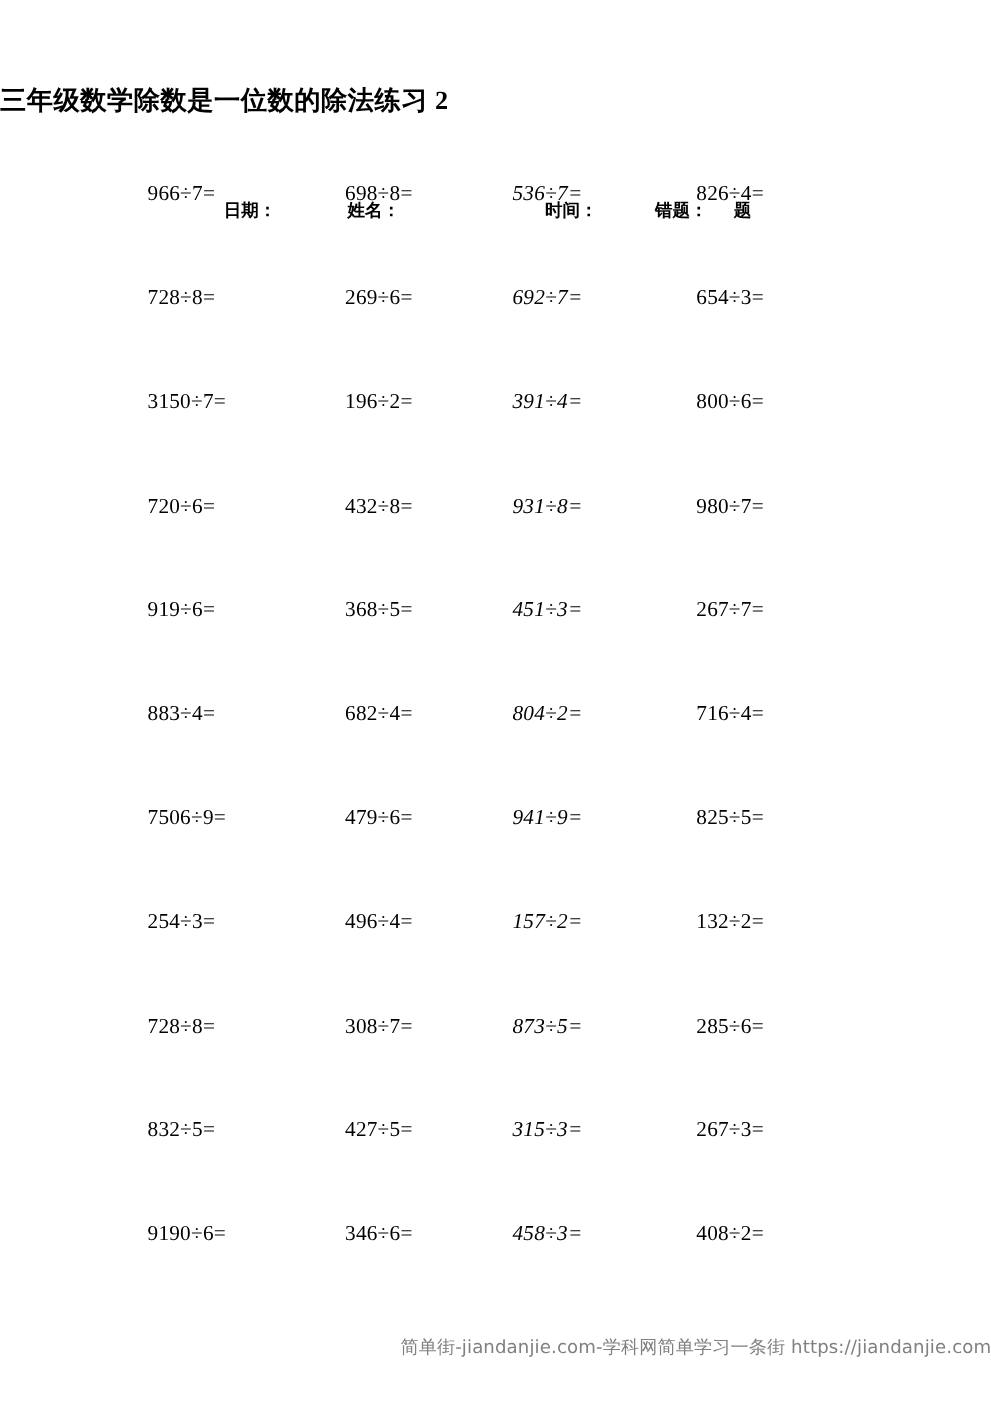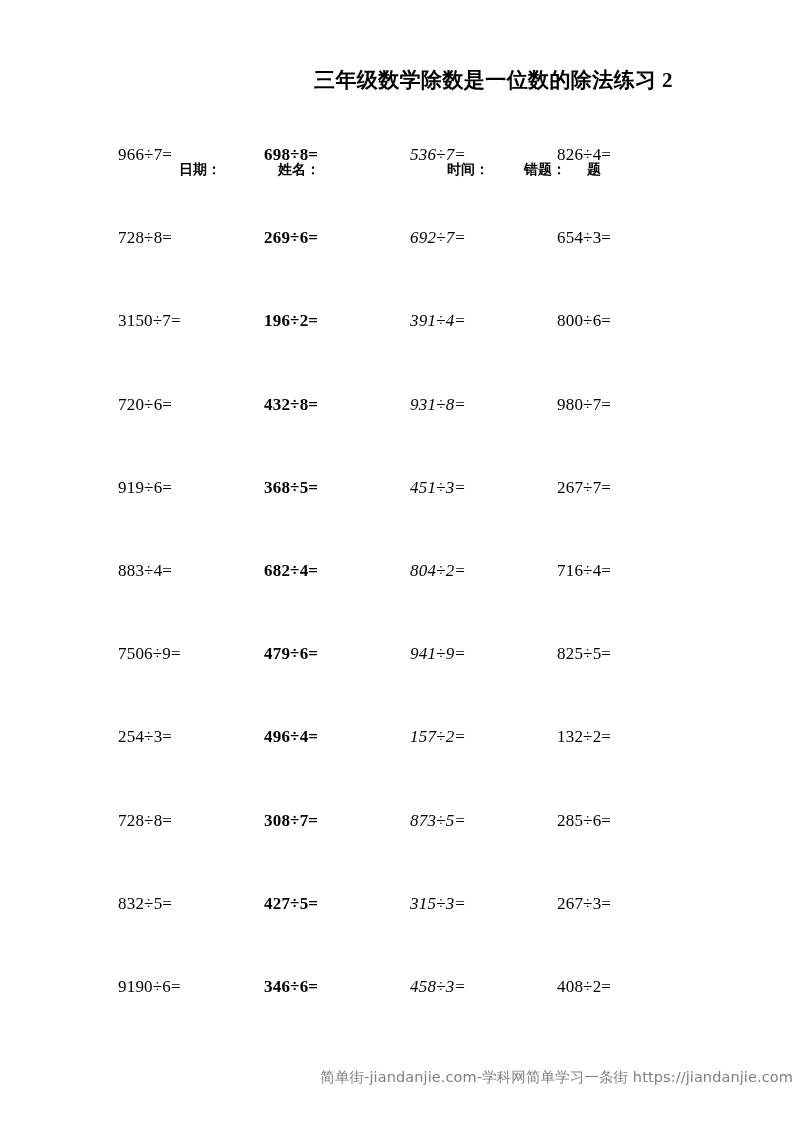--- a/index.html
+++ b/index.html
@@ -24,21 +24,21 @@
     width: 793px;
     height: 1122px;
   }
 
   
   .worksheet-title {
     position: absolute;
     left: 0;
     top: 66px;
     width: 673px;
-    text-align: right;
+    text-align: left;
     font-size: 21px;
     font-weight: bold;
     letter-spacing: 0.4px;
     line-height: 28px;
     white-space: nowrap;
   }
 
   
   .info-row {
     position: absolute;
@@ -50,21 +50,21 @@
     font-weight: bold;
     line-height: 24px;
   }
   .info-field {
     position: absolute;
     white-space: nowrap;
     margin-top: 48px;
   }
   .info-date  { left: 179px; }
   .info-name  { left: 278px; }
-  .info-time  { left: 418px; padding-left: 29px; }
+  .info-time  { left: 407px; padding-left: 29px; }
   .info-wrong { left: 524px; }
   .info-unit  { left: 587px; }
 
   
   .problem-grid {
     position: absolute;
     left: 0;
     top: 143px;
     width: 793px;
   }
@@ -74,21 +74,21 @@
   }
   .problem-cell {
     position: absolute;
     top: 0;
     font-size: 17px;
     line-height: 24px;
     white-space: nowrap;
     letter-spacing: 0.2px;
   }
   .col-0 { left: 118px; }
-  .col-1 { left: 264px; font-weight: bold; }
+  .col-1 { left: 276px; }
   .col-2 { left: 410px; font-style: italic; }
   .col-3 { left: 557px; }
 
   
   .footer {
     position: absolute;
     left: 0;
     top: 1068px;
     width: 793px;
     text-align: right;

